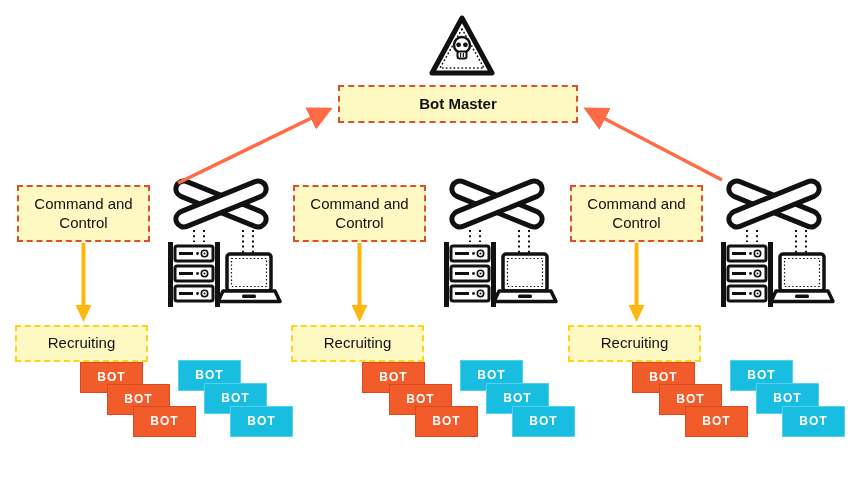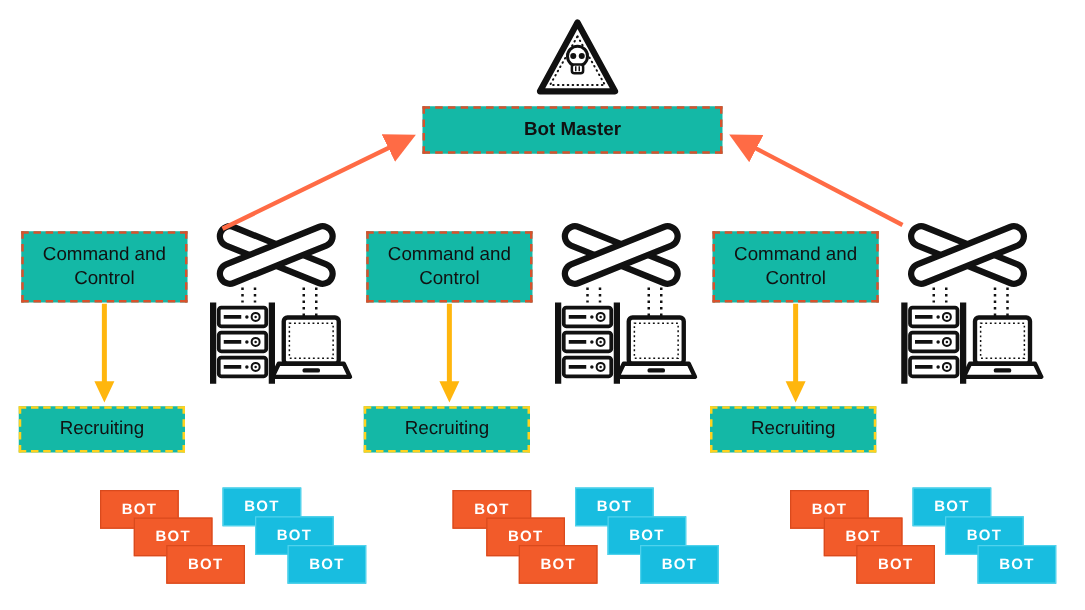--- a/index.html
+++ b/index.html
@@ -6,39 +6,39 @@
     --red-border:#D8512C; --red-arrow:#FF6B45;
     --yellow-border:#FFD21E; --yellow-arrow:#FFB60D;
     --bot-orange:#F25B2A; --bot-orange-border:#D94A1D;
     --bot-cyan:#18BDE0; --bot-cyan-border:#4FD2EC;
     --icon-black:#111111;
   }
   *{margin:0;padding:0;box-sizing:border-box;}
   body{background:#ffffff;font-family:"Liberation Sans",sans-serif;color:#111;}
   .canvas{position:relative;width:868px;height:488px;background:#fff;overflow:hidden;}
 
-  .dashed-box{position:absolute;background:#14b8a6;display:flex;align-items:center;justify-content:center;
+  .dashed-box{position:absolute;background:#fef9c3;display:flex;align-items:center;justify-content:center;
     text-align:center;font-size:15px;line-height:1.25;}
   .red-box{border:2px dashed var(--red-border);}
   .yellow-box{border:2px dashed var(--yellow-border);}
 
   .bot-master{left:338px;top:85px;width:240px;height:38px;font-weight:bold;}
 
   .cc-box{top:185px;width:133px;height:57px;padding:4px 14px;text-align:center;}
   .cc-1{left:17px;} .cc-2{left:293px;} .cc-3{left:570px;}
 
   .recruit-box{top:325px;width:133px;height:37px;}
   .rec-1{left:15px;} .rec-2{left:291px;} .rec-3{left:568px;}
 
   .hazard{position:absolute;left:427px;top:12px;width:70px;height:68px;}
 
   .network{position:absolute;top:176px;width:120px;height:138px;}
   .net-1{left:163px;} .net-2{left:439px;} .net-3{left:716px;}
 
-  .bots{position:absolute;top:390px;width:215px;height:82px;}
+  .bots{position:absolute;top:360px;width:215px;height:82px;}
   .bots-1{left:80px;} .bots-2{left:362px;} .bots-3{left:632px;}
   .bot-card{position:absolute;width:63px;height:31px;line-height:29px;text-align:center;
     color:#fff;font-weight:bold;font-size:12px;letter-spacing:1px;}
   .bot-orange{background:var(--bot-orange);border:1px solid var(--bot-orange-border);}
   .bot-cyan{background:var(--bot-cyan);border:1px solid var(--bot-cyan-border);}
   .o1{left:0;top:2px;} .o2{left:27px;top:24px;} .o3{left:53px;top:46px;}
   .c1{left:98px;top:0;} .c2{left:124px;top:23px;} .c3{left:150px;top:46px;}
 
   .overlay{position:absolute;left:0;top:0;width:868px;height:488px;pointer-events:none;}
   .red-line{stroke:var(--red-arrow);stroke-width:3.5;fill:none;}

